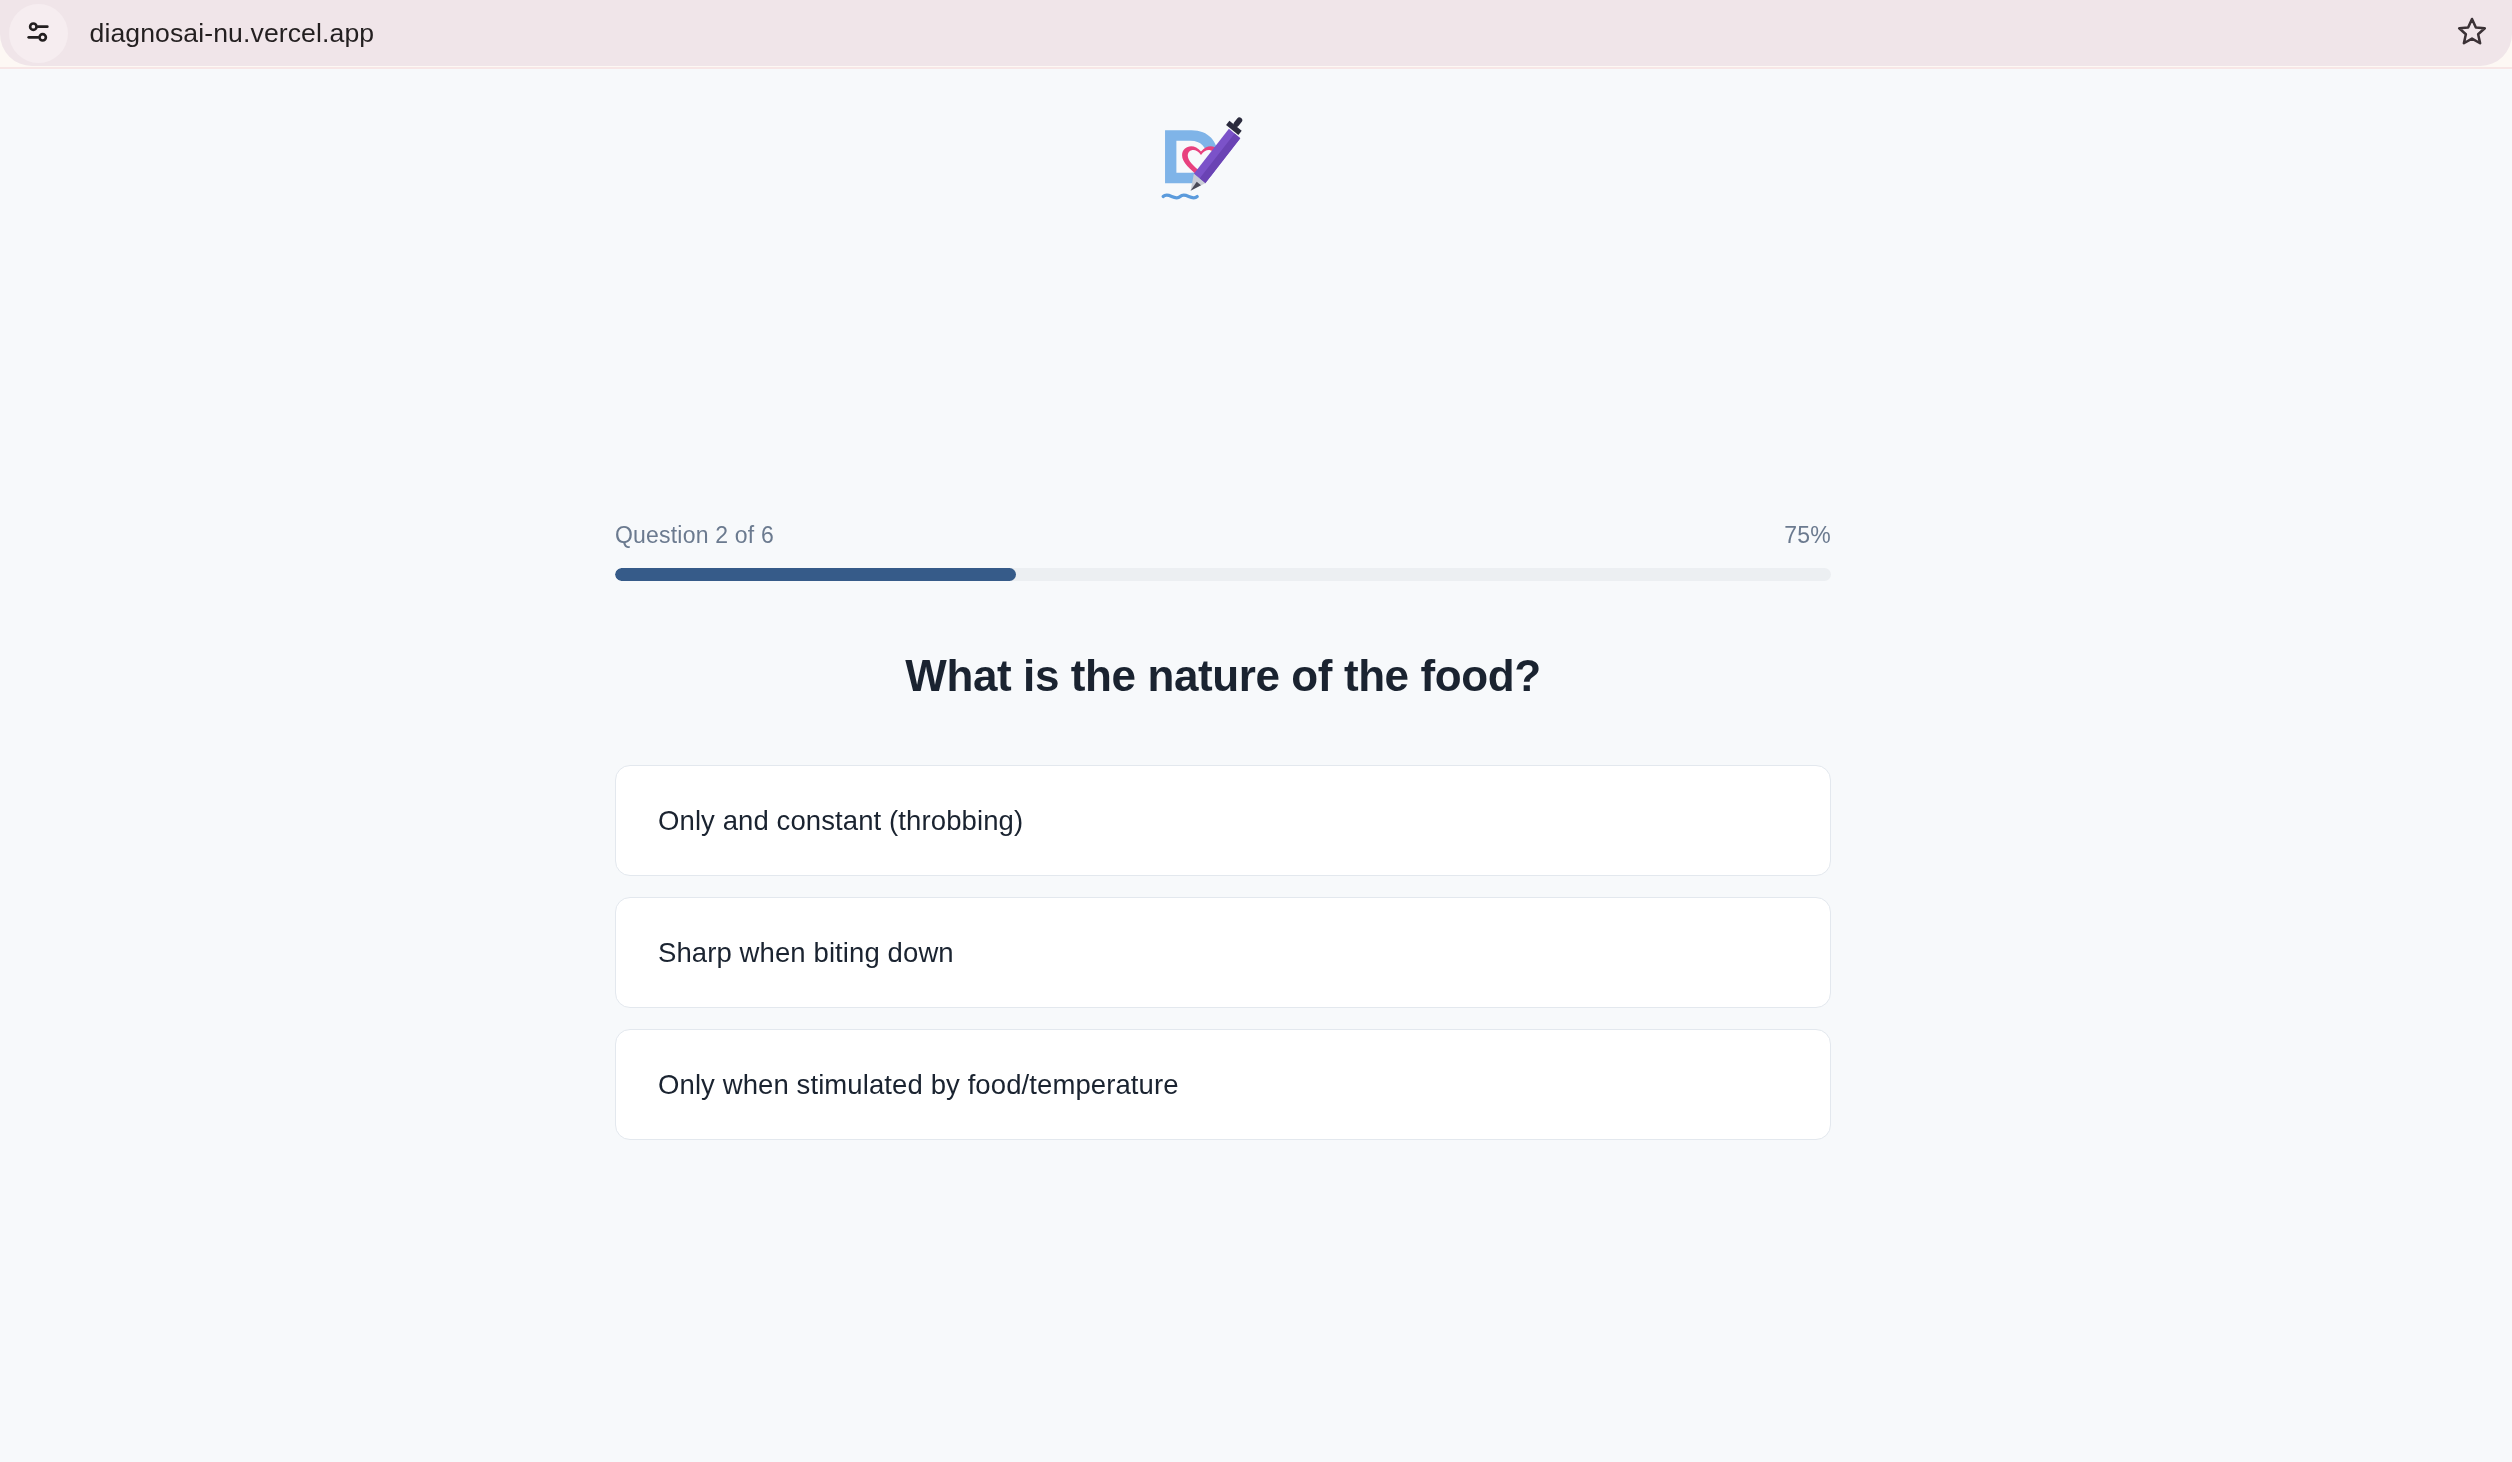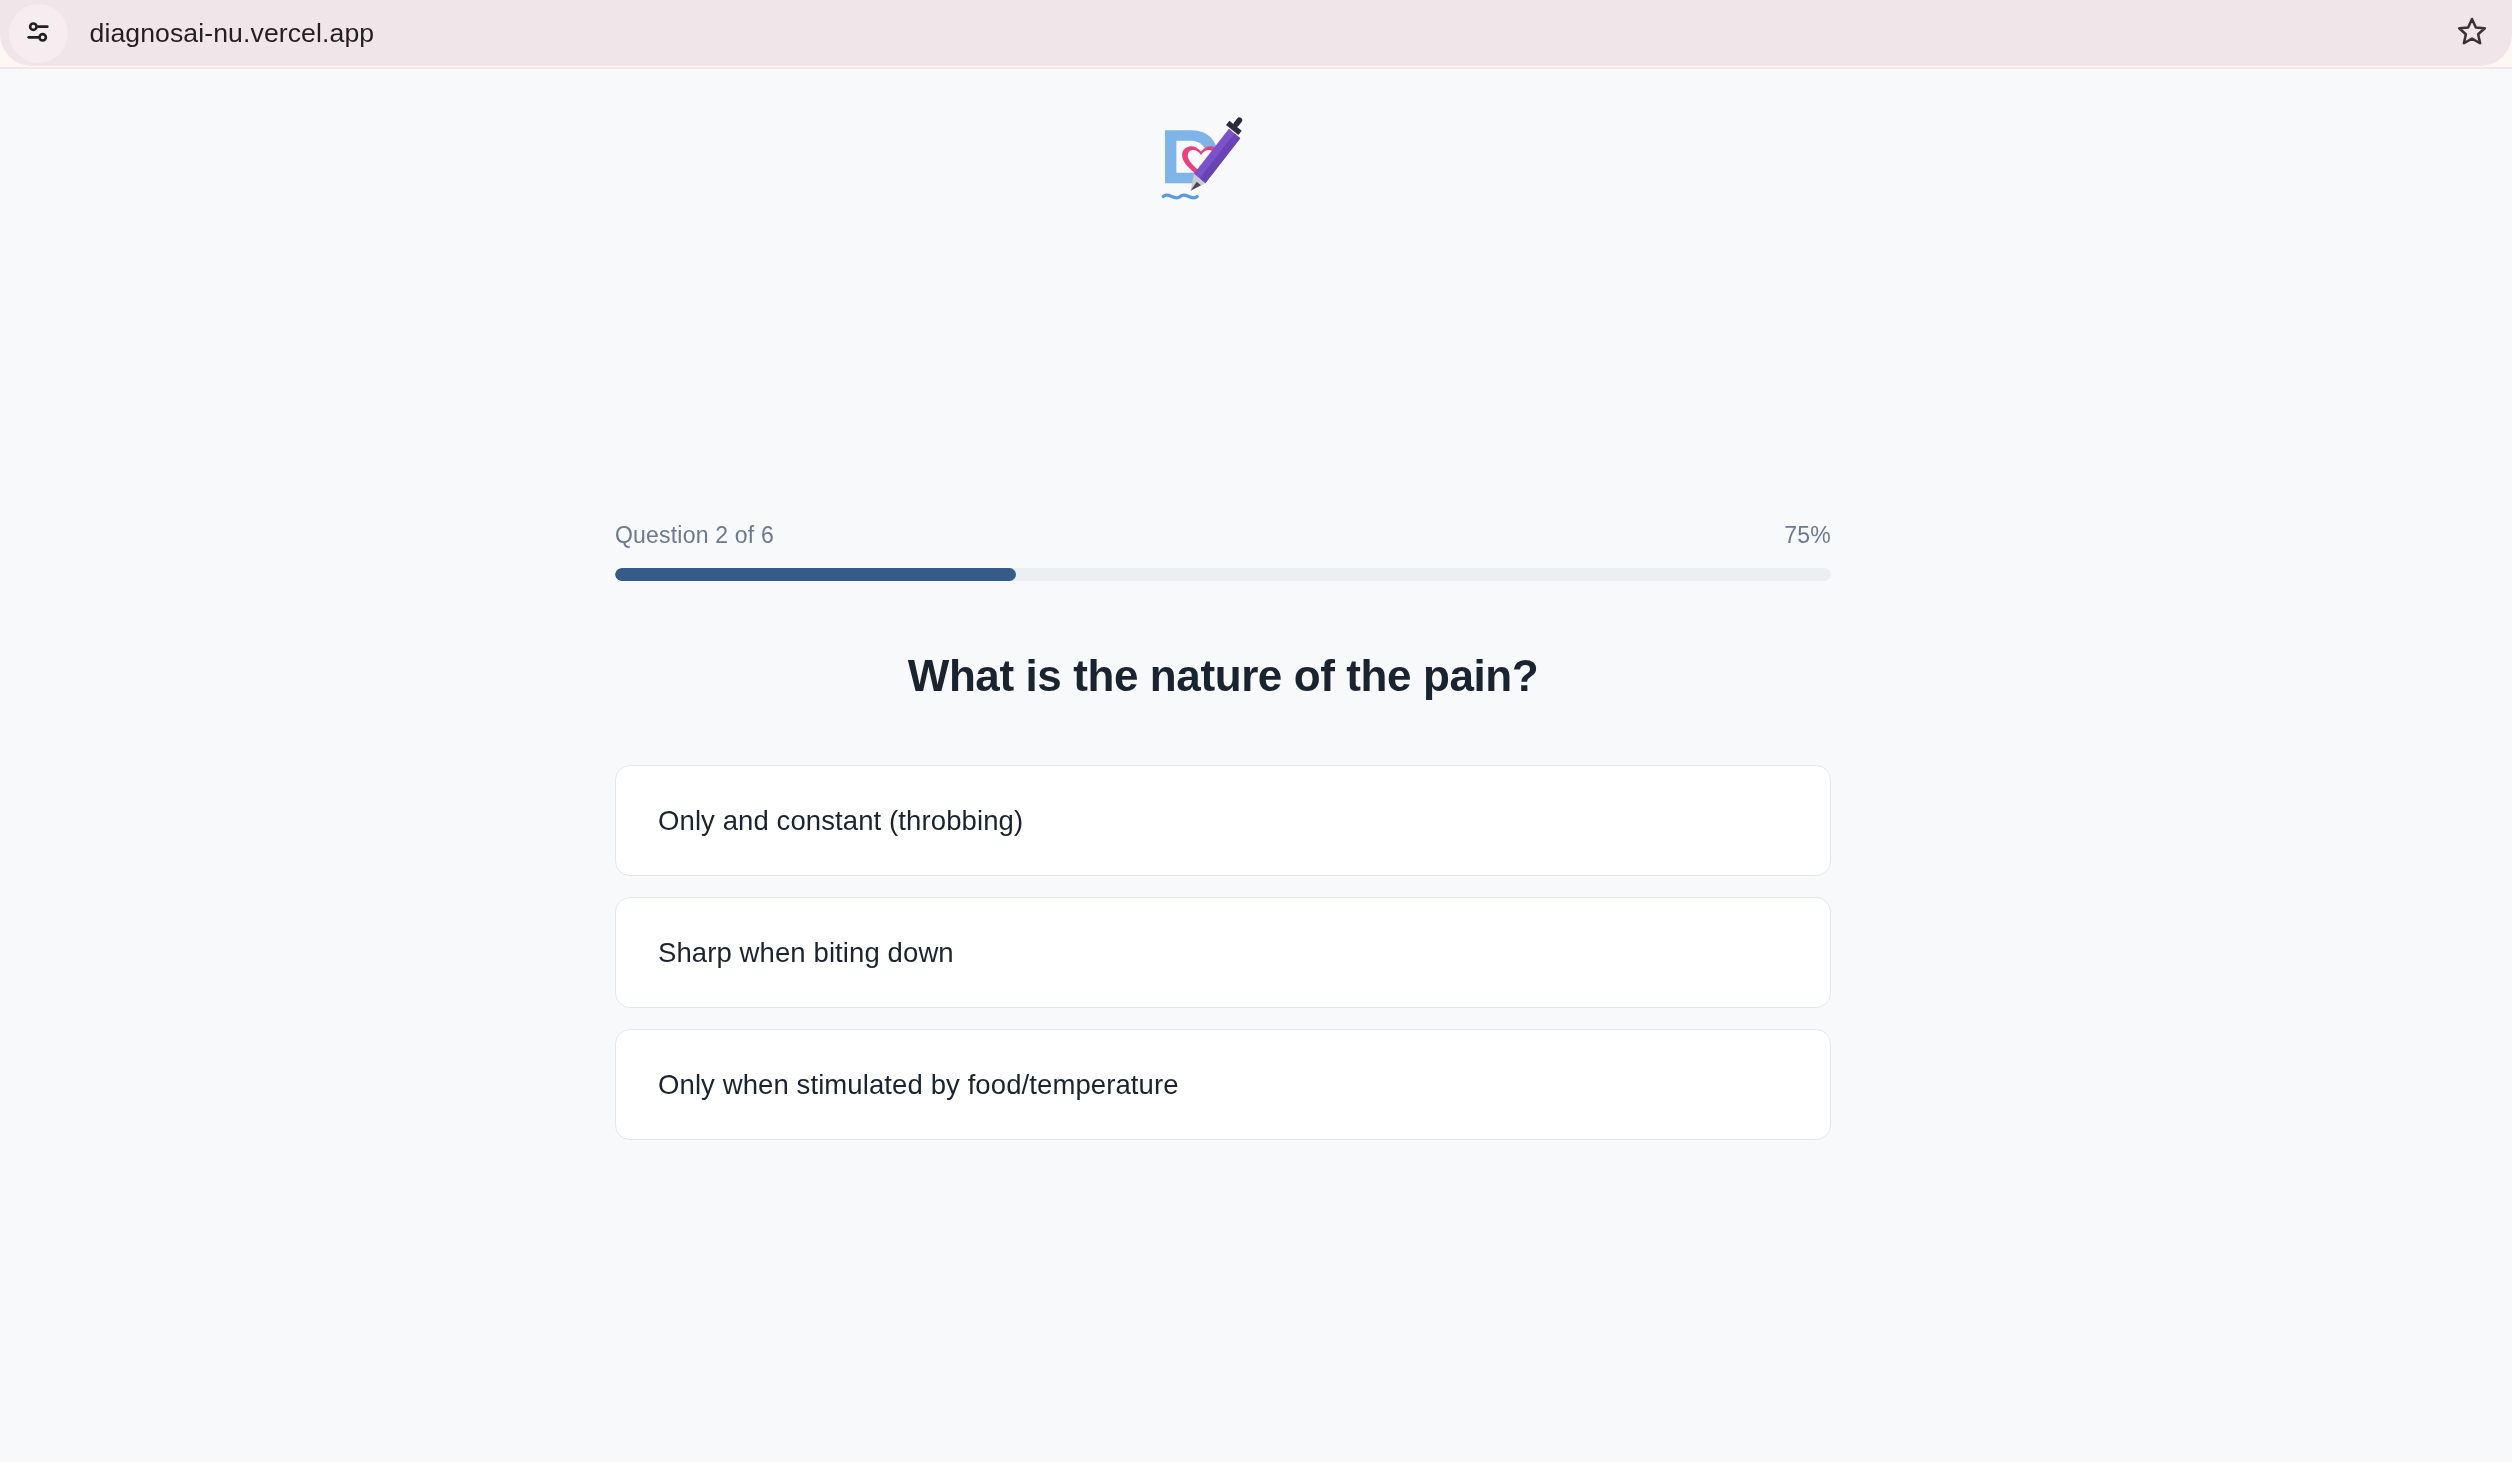--- a/index.html
+++ b/index.html
@@ -221,21 +221,21 @@
 
     <div class="progress-head">
       <span>Question 2 of 6</span>
       <span>75%</span>
     </div>
 
     <div class="progress-track">
       <div class="progress-fill" style="width: 33%; background: rgb(54, 91, 137);"></div>
     </div>
 
-    <h1 class="question">What is the nature of the pain?</h1>
+    <h1 class="question">What is the nature of the food?</h1>
 
     <div class="options">
       <div class="option">
         <span>Only and constant (throbbing)</span>
       </div>
       <div class="option">
         <span>Sharp when biting down</span>
       </div>
       <div class="option">
         <span>Only when stimulated by food/temperature</span>

